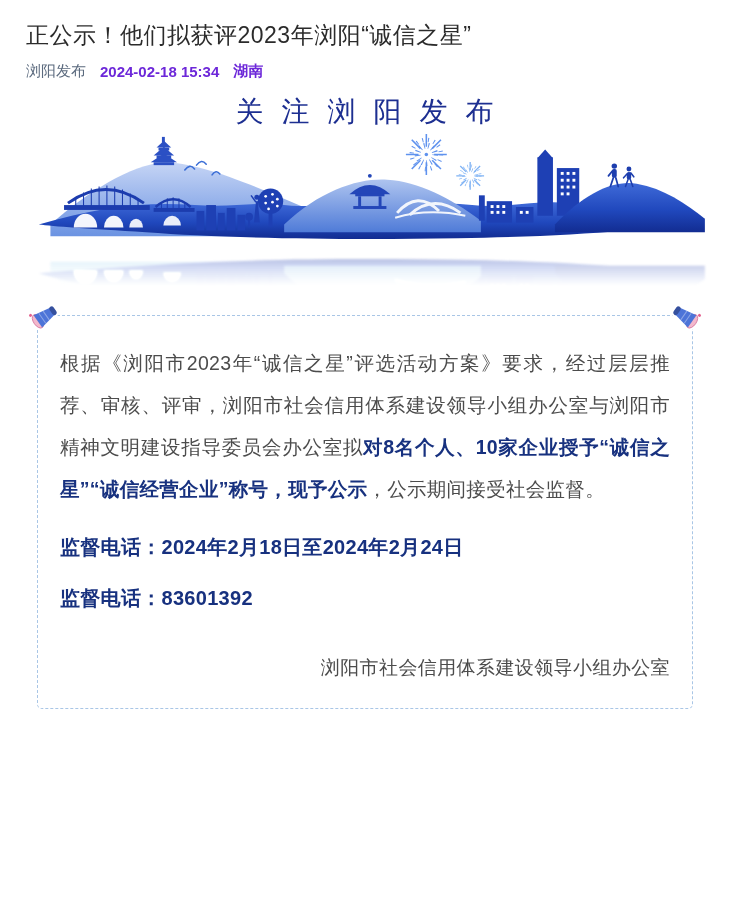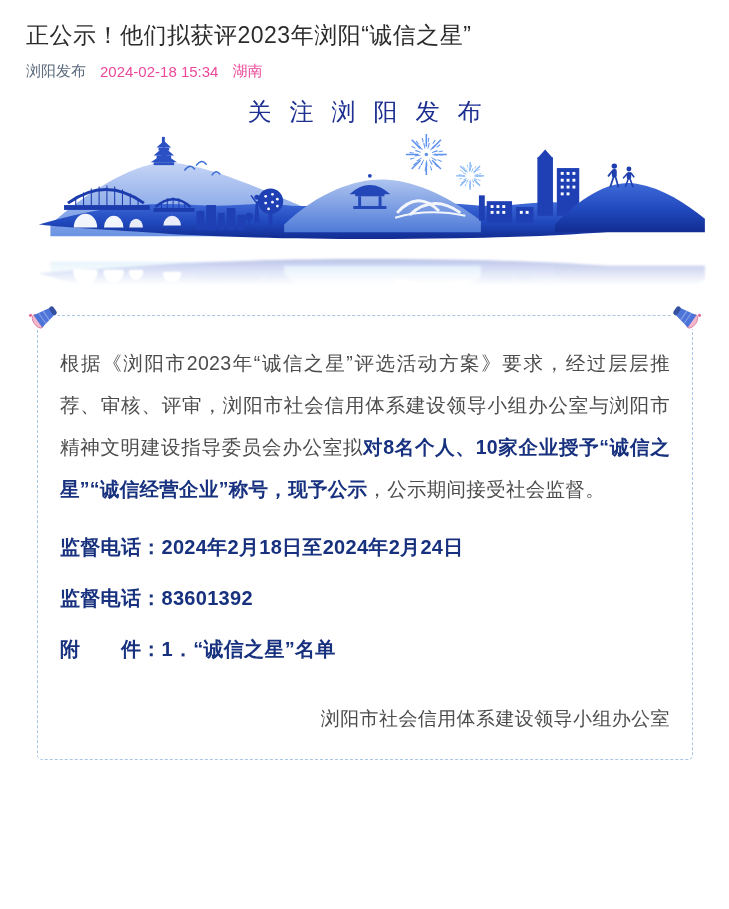--- a/index.html
+++ b/index.html
@@ -16,27 +16,27 @@
     margin:20px 6px 0 6px;
     font-size:23px; line-height:30px; font-weight:400;
     color:#2b2b2b; letter-spacing:.5px;
   }
   .byline {
     margin:12px 6px 0 6px;
     display:flex; align-items:center; gap:14px;
     font-size:15px;
   }
   .byline .account { color:#5b6a7e; }
-  .byline .time, .byline .region { color:#ec4899; }
+  .byline .time, .byline .region { color:#6d28d9;font-weight:bold; }
 
   
   .banner { margin-top:12px; width:689px; position:relative; }
   .banner-caption {
     text-align:center;
-    font-size:24px; font-weight:400;
+    font-size:28px; font-weight:400;
     color:#1d2f91;
     letter-spacing:18px; text-indent:18px;
     line-height:38px;
   }
   .banner-art-wrap { margin-top:2px; }
   .banner-reflection {
     height:40px; overflow:hidden;
     -webkit-mask-image:linear-gradient(to bottom, rgba(0,0,0,.8), rgba(0,0,0,0) 92%);
     mask-image:linear-gradient(to bottom, rgba(0,0,0,.8), rgba(0,0,0,0) 92%);
   }
@@ -422,20 +422,19 @@
         <path d="M13,9.3 V20.7 M17.5,10 V20" stroke="#ffffff" stroke-width="1" opacity=".35"></path>
         <rect x="23" y="10.5" width="4.5" height="9" rx="2.2" fill="#35509e"></rect>
         <circle cx="5.5" cy="6.5" r="1.4" fill="#e4628f"></circle>
       </g>
     </svg>
 
     <p class="para"><span>根据《浏阳市2023年“诚信之星”评选活动方案》要求，经过层层推荐、审核、评审，浏阳市社会信用体系建设领导小组办公室与浏阳市精神文明建设指导委员会办公室拟</span><span class="em">对8名个人、10家企业授予“诚信之星”“诚信经营企业”称号，现予公示</span><span>，公示期间接受社会监督。</span></p>
 
     <div class="info-line">监督电话：2024年2月18日至2024年2月24日</div>
     <div class="info-line">监督电话：83601392</div>
-    <div class="info-line">附　　件：1．“诚信之星”名单</div>
 
     <div class="sig-block">
       <div class="sig-line first">浏阳市社会信用体系建设领导小组办公室</div>
     </div>
   </div>
 
 </div>
 
 </body></html>

